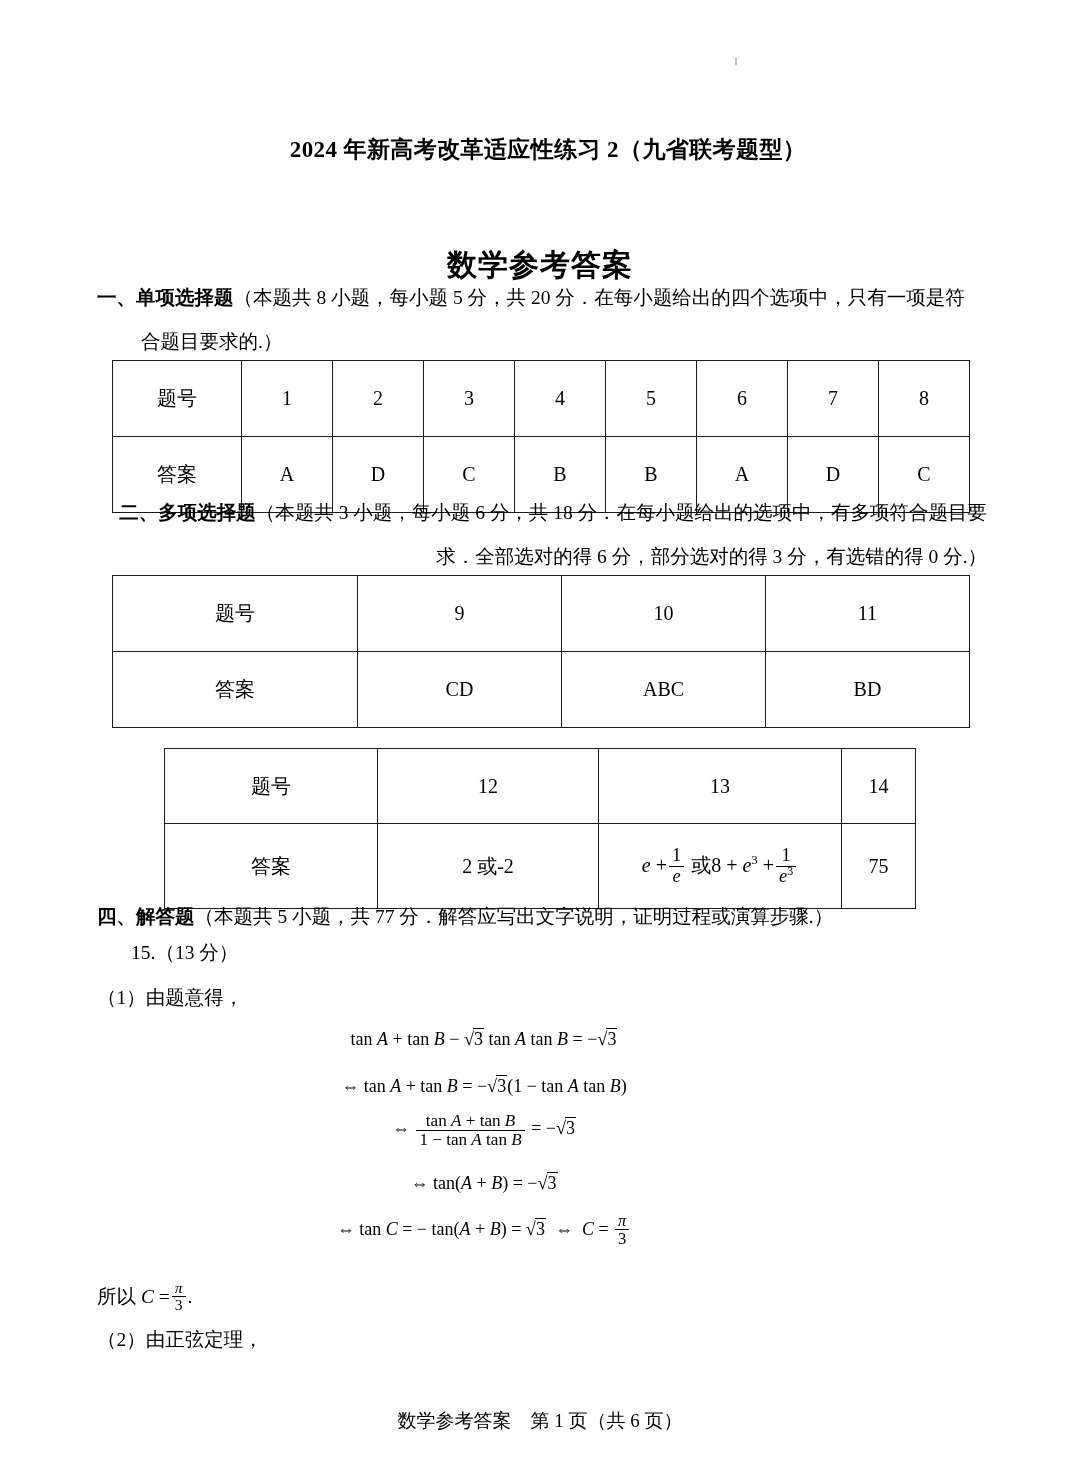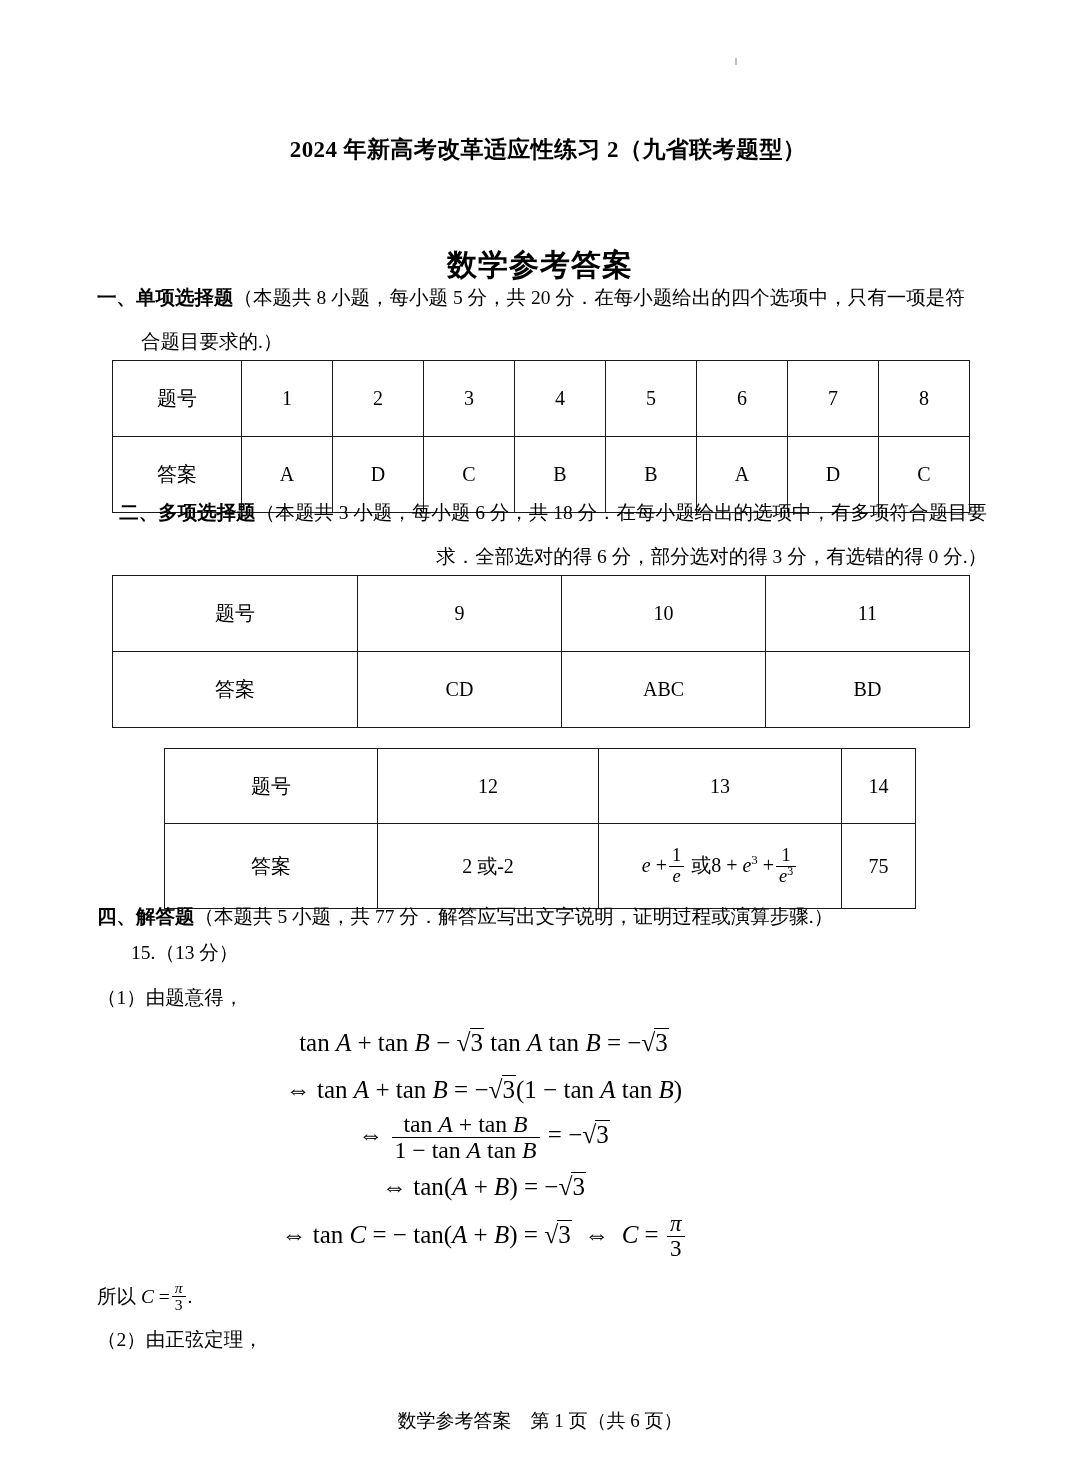--- a/index.html
+++ b/index.html
@@ -148,21 +148,21 @@
     position: absolute;
     left: 97px;
     font-size: 19.5px;
     line-height: 30px;
   }
   .math-center {
     position: absolute;
     left: 0;
     width: 968px;
     text-align: center;
-    font-size: 25px;
+    font-size: 18px;
   }
 
   .footer {
     position: absolute;
     left: 0;
     top: 1408px;
     width: 1080px;
     text-align: center;
     font-size: 19px;
   }

